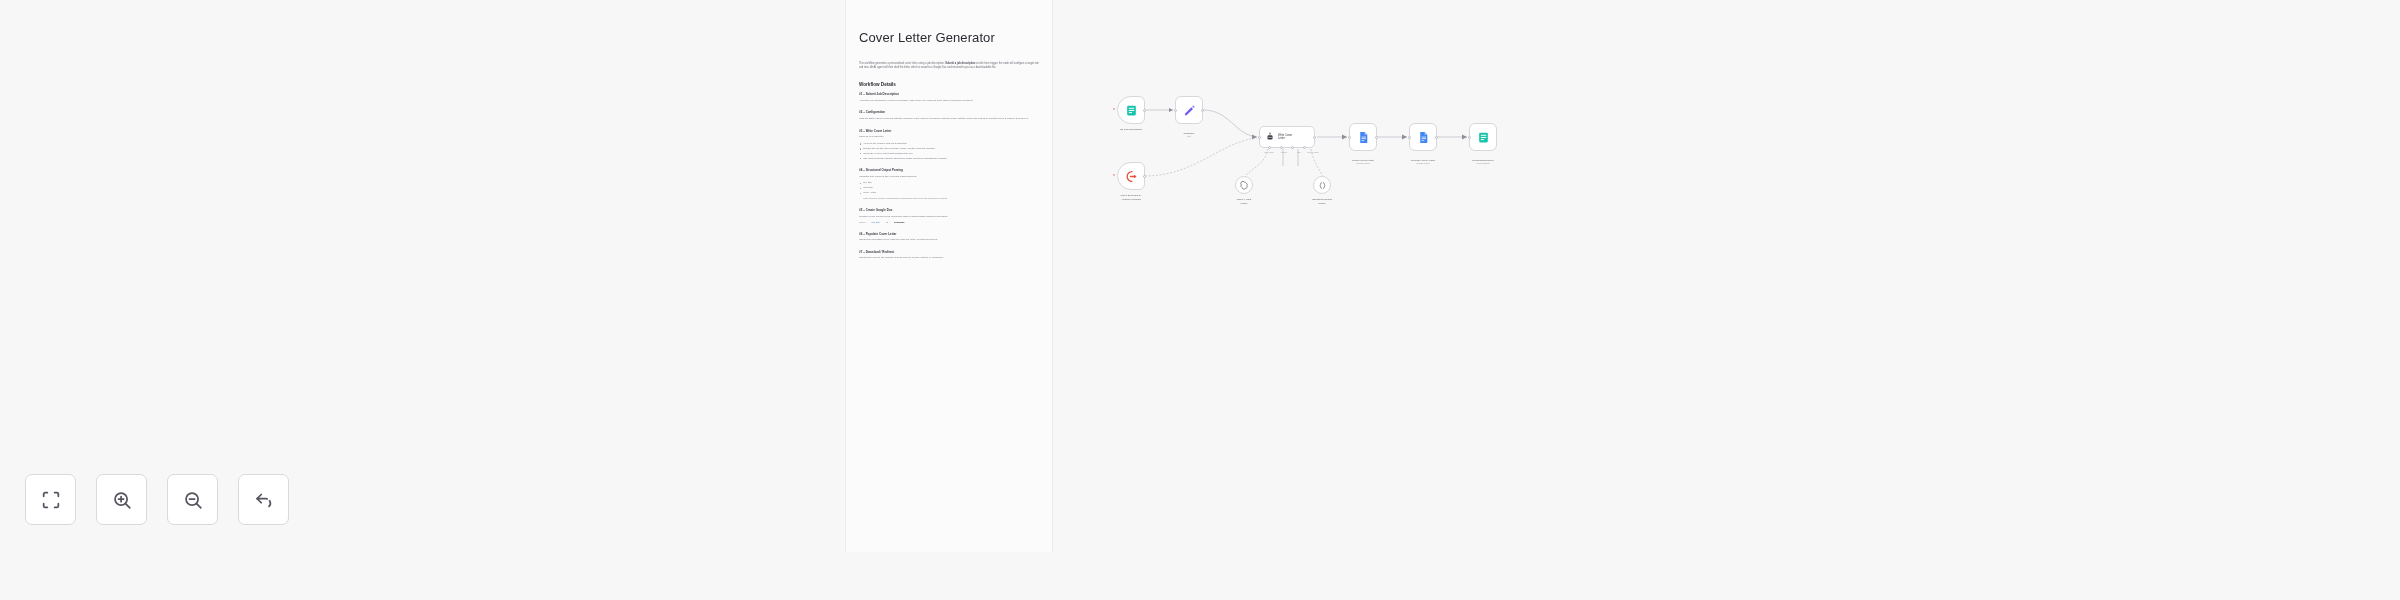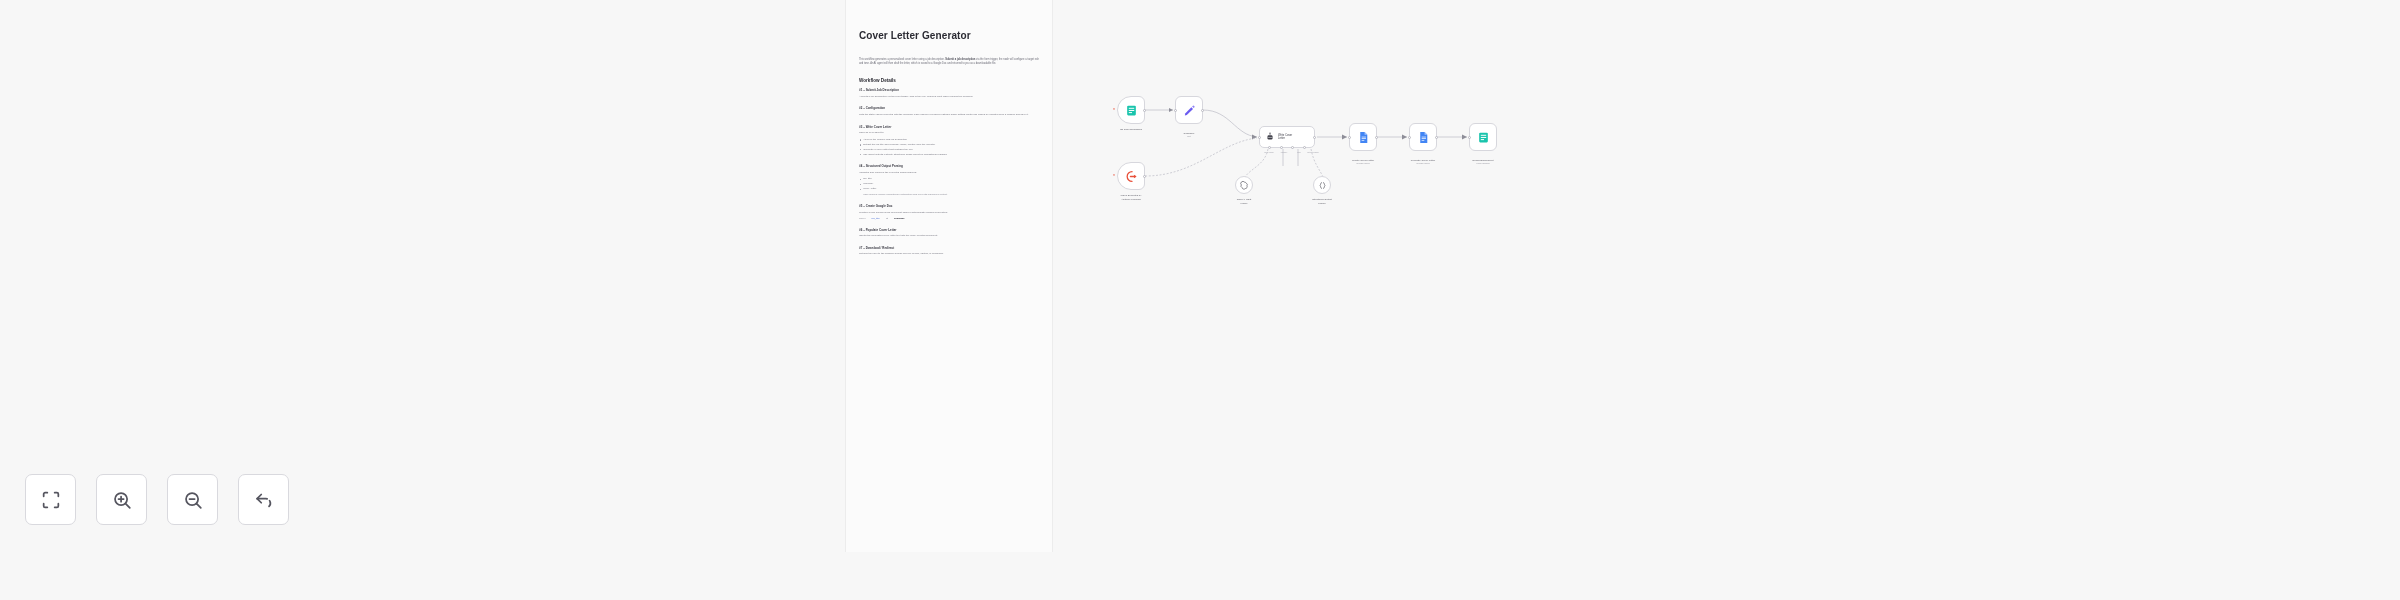--- a/index.html
+++ b/index.html
@@ -16,22 +16,22 @@
     position: absolute;
     left: 845px; top: 0px;
     width: 208px; height: 552px;
     background: #fbfbfb;
     border-left: 1px solid #ececec;
     border-right: 1px solid #ececec;
     padding: 30px 13px 0 13px;
     overflow: hidden;
   }
   .doc-title {
-    font-size: 10px;
-    font-weight: 700;
+    font-size: 13px;
+    font-weight: 400;
     color: #2b2b33;
     letter-spacing: 0.1px;
     margin-bottom: 17px;
   }
   .doc-intro {
     font-size: 2.55px;
     line-height: 1.62;
     color: #6d6d78;
     text-align: justify;
     margin-bottom: 12px;

